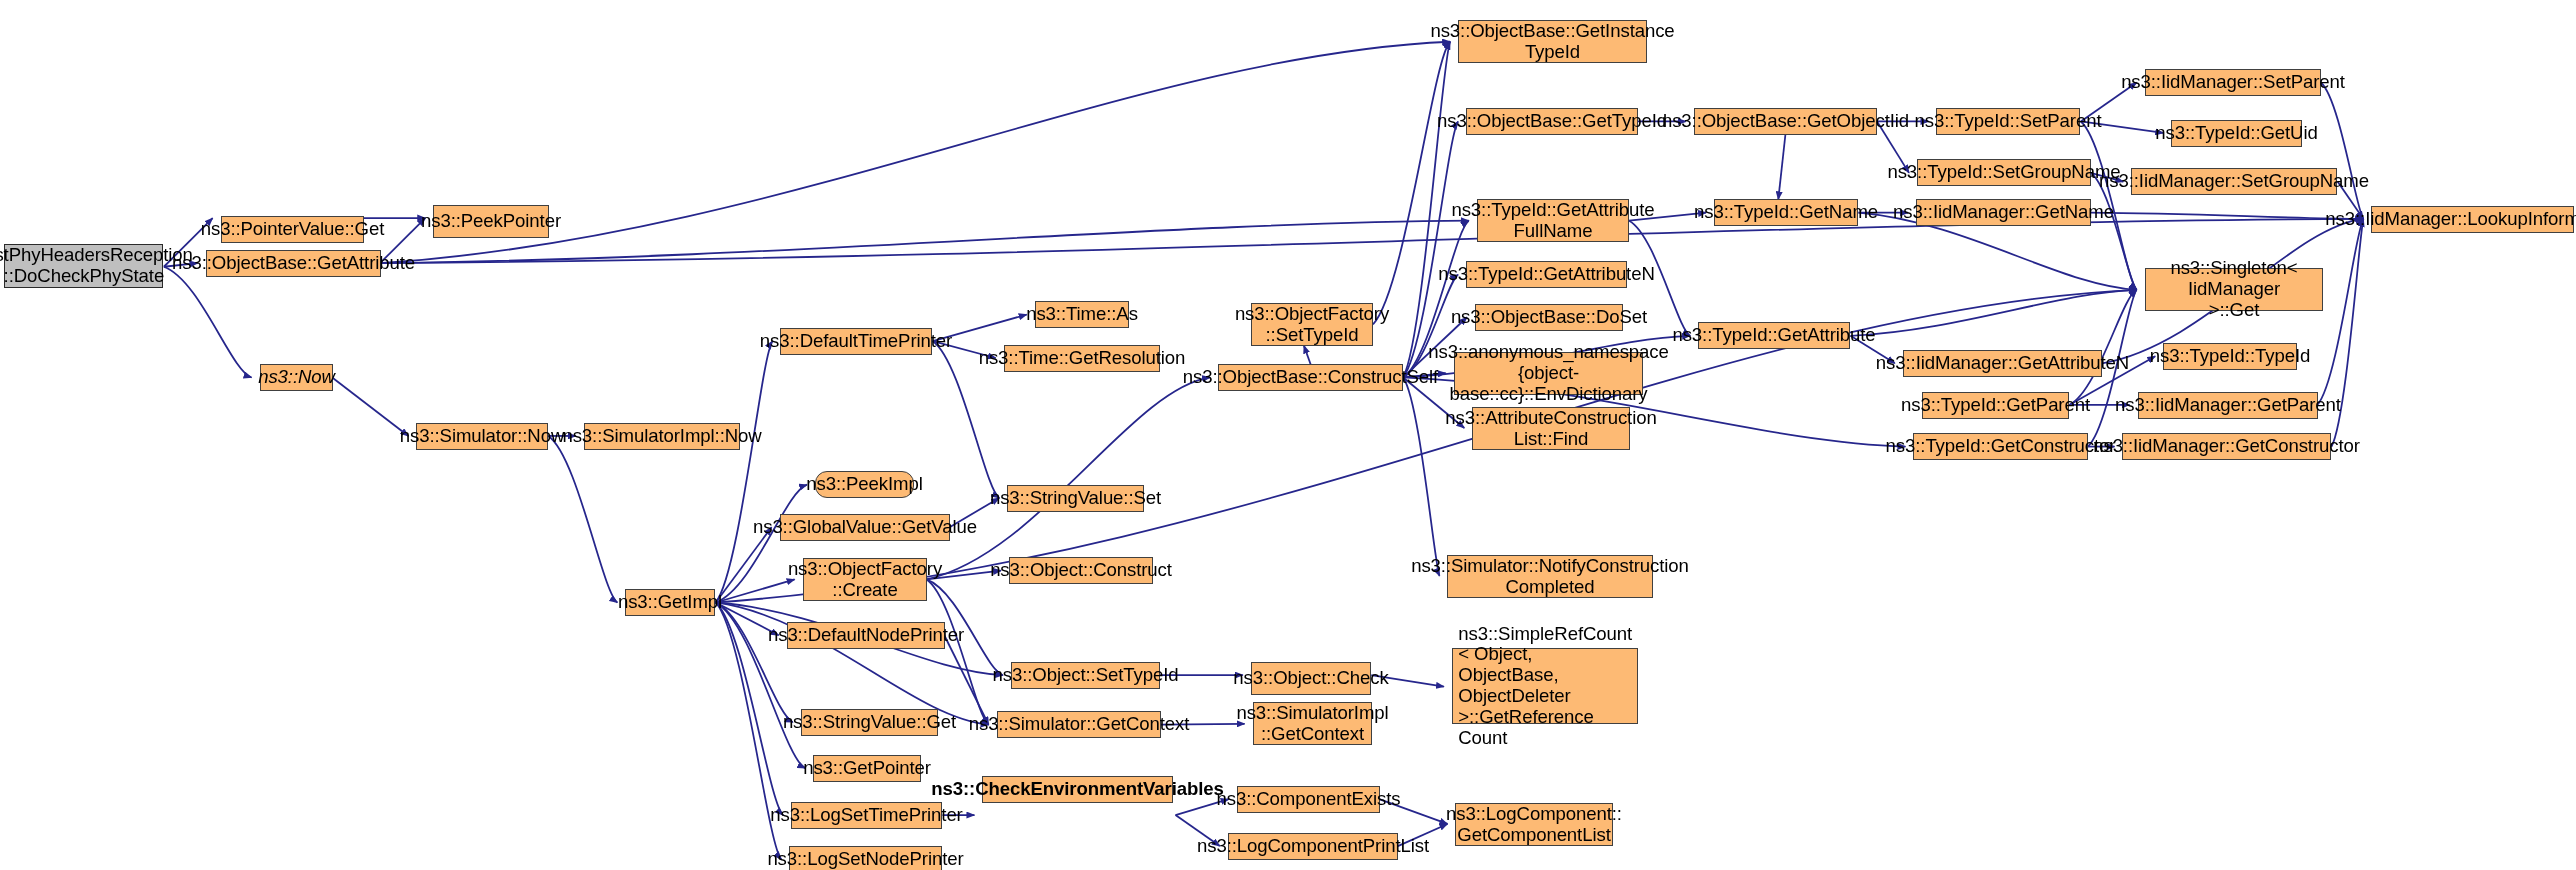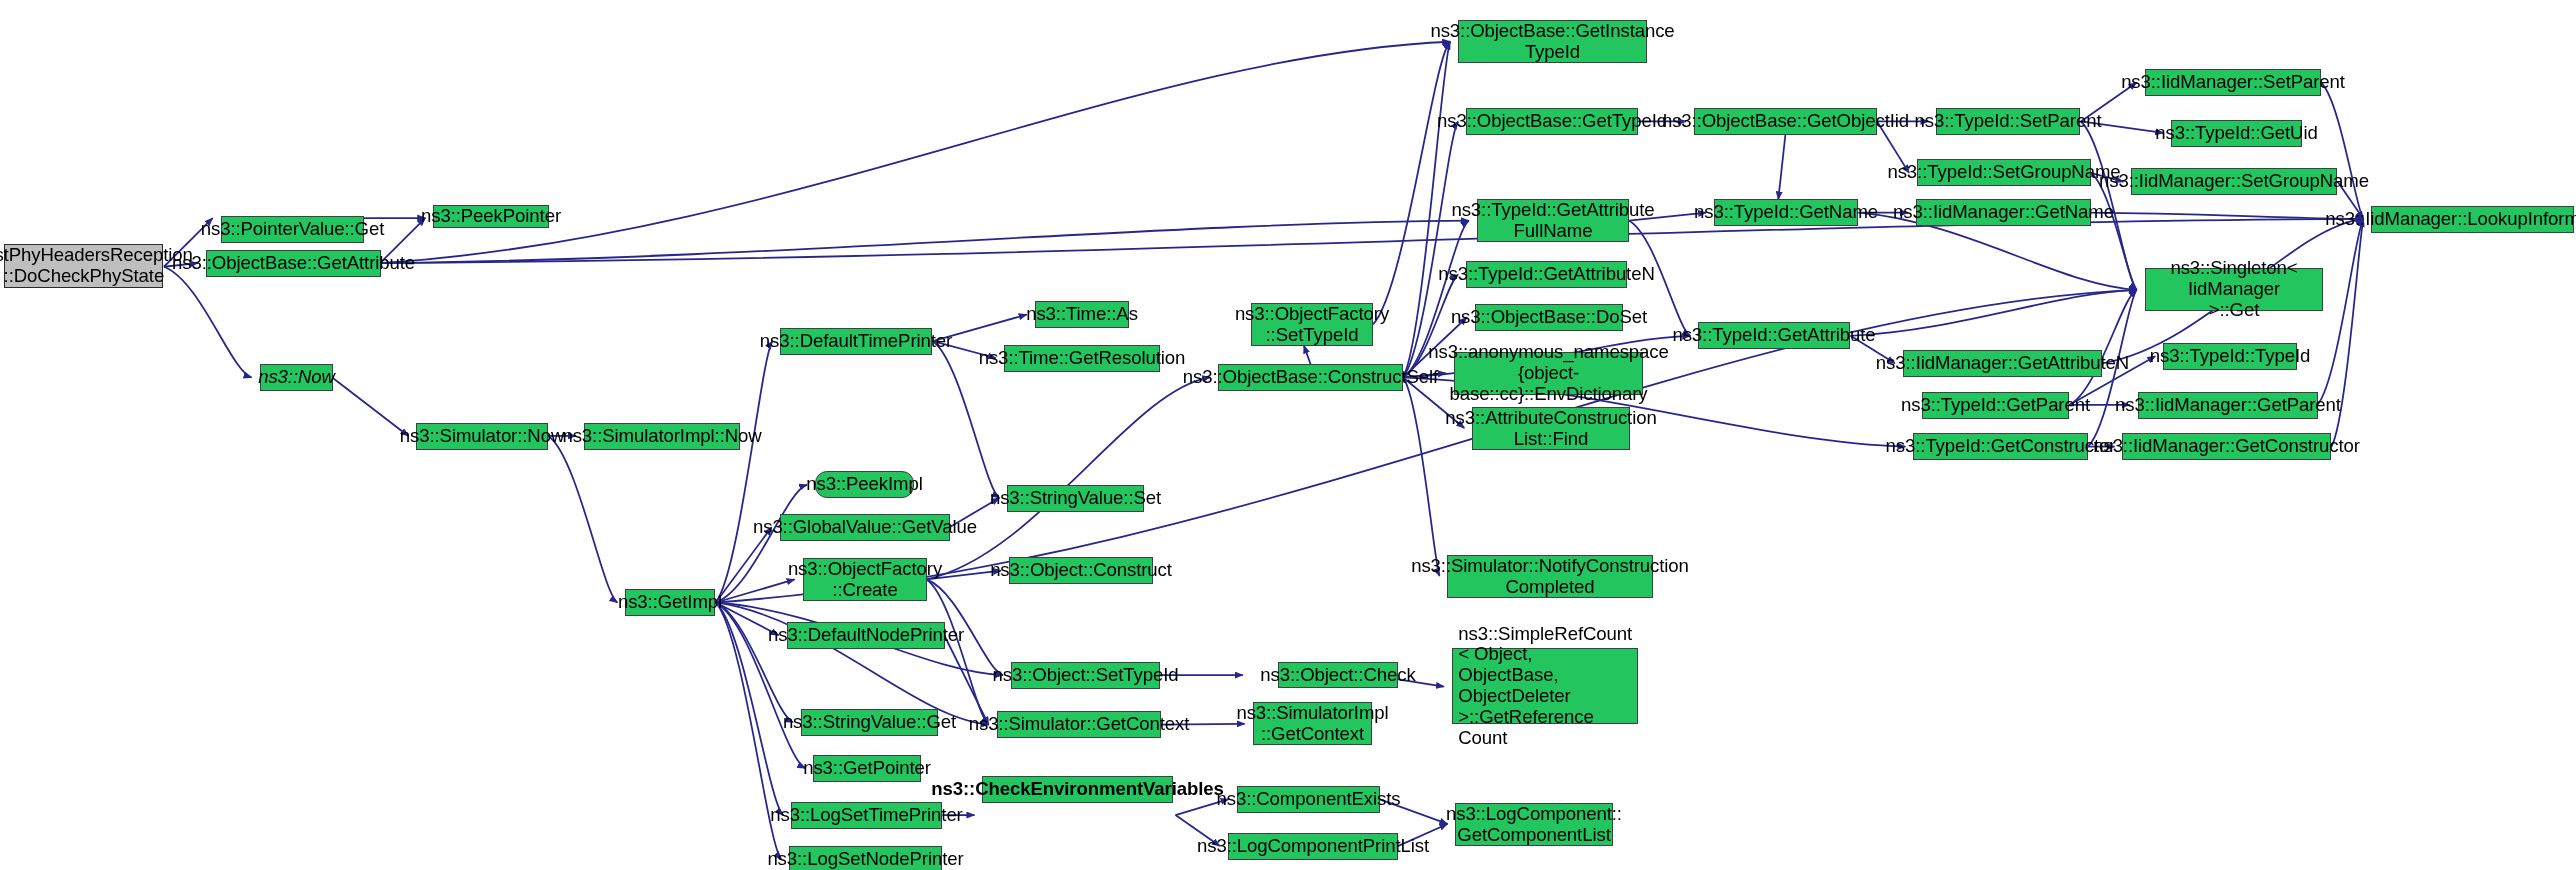--- a/index.html
+++ b/index.html
@@ -20,21 +20,21 @@
     left: 0;
     top: 0;
     width: 2576px;
     height: 871px;
     pointer-events: none;
   }
   .node {
     position: absolute;
     box-sizing: border-box;
     border: 1.8px solid #404040;
-    background: #22c55e;
+    background: #fdba74;
     color: #000000;
     font-size: 18.6px;
     line-height: 1.12;
     display: flex;
     align-items: center;
     justify-content: center;
     text-align: center;
     white-space: pre-line;
     padding: 0.9px 5.3px;
     letter-spacing: -0.1px;
@@ -136,21 +136,21 @@
         <path d="M2357,504 C2381.32,482.40599999999995 2401.8,337.62 2412,327" fill="none" stroke="#26268c" stroke-width="2" marker-end="url(#arrow)"></path>
         <path d="M2373,410 C2488.52,390.114 2585.8,256.78 2668,247" fill="none" stroke="#26268c" stroke-width="2" marker-end="url(#arrow)"></path>
         <path d="M2616,457 C2639.18,431.38 2658.7,259.6 2668,247" fill="none" stroke="#26268c" stroke-width="2" marker-end="url(#arrow)"></path>
         <path d="M2632,504 C2649.1,472.646 2663.5,262.42 2668,247" fill="none" stroke="#26268c" stroke-width="2" marker-end="url(#arrow)"></path>
       </g>
   </svg>
   <div id="node-layer">
       <div class="node root" style="left: 4.4px; top: 244px; width: 159px; height: 44px;">TestPhyHeadersReception
 ::DoCheckPhyState</div>
       <div class="node" style="left: 221px; top: 216px; width: 143px; height: 26.6px;">ns3::PointerValue::Get</div>
-      <div class="node" style="left: 433px; top: 205px; width: 116px; height: 23px;">ns3::PeekPointer</div>
+      <div class="node" style="left: 433px; top: 205px; width: 116px; height: 33px;">ns3::PeekPointer</div>
       <div class="node" style="left: 206px; top: 250px; width: 175px; height: 26.6px;">ns3::ObjectBase::GetAttribute</div>
       <div class="node" style="left: 260px; top: 364px; width: 73px; height: 26.6px; font-style: italic;">ns3::Now</div>
       <div class="node" style="left: 416px; top: 423px; width: 132px; height: 26.6px;">ns3::Simulator::Now</div>
       <div class="node" style="left: 584px; top: 423px; width: 156px; height: 26.6px;">ns3::SimulatorImpl::Now</div>
       <div class="node" style="left: 780px; top: 328px; width: 152px; height: 26.6px;">ns3::DefaultTimePrinter</div>
       <div class="node" style="left: 1035px; top: 301px; width: 94px; height: 26.6px;">ns3::Time::As</div>
       <div class="node" style="left: 1004px; top: 345px; width: 156px; height: 26.6px;">ns3::Time::GetResolution</div>
       <div class="node" style="left: 815px; top: 471px; width: 99px; height: 26.6px; border-radius: 12px;">ns3::PeekImpl</div>
       <div class="node" style="left: 780px; top: 514px; width: 170px; height: 26.6px;">ns3::GlobalValue::GetValue</div>
       <div class="node" style="left: 1007px; top: 485px; width: 137px; height: 26.6px;">ns3::StringValue::Set</div>
@@ -158,21 +158,21 @@
       <div class="node" style="left: 803px; top: 558px; width: 124px; height: 43px;">ns3::ObjectFactory
 ::Create</div>
       <div class="node" style="left: 787px; top: 622px; width: 158px; height: 26.6px;">ns3::DefaultNodePrinter</div>
       <div class="node" style="left: 1009px; top: 557px; width: 144px; height: 26.6px;">ns3::Object::Construct</div>
       <div class="node" style="left: 1011px; top: 662px; width: 149px; height: 26.6px;">ns3::Object::SetTypeId</div>
       <div class="node" style="left: 801px; top: 709px; width: 137px; height: 26.6px;">ns3::StringValue::Get</div>
       <div class="node" style="left: 997px; top: 711px; width: 164px; height: 26.6px;">ns3::Simulator::GetContext</div>
       <div class="node" style="left: 813px; top: 755px; width: 108px; height: 26.6px;">ns3::GetPointer</div>
       <div class="node" style="left: 791px; top: 802px; width: 151px; height: 26.6px;">ns3::LogSetTimePrinter</div>
       <div class="node" style="left: 789px; top: 846px; width: 153px; height: 26.6px;">ns3::LogSetNodePrinter</div>
-      <div class="node" style="left: 1251px; top: 662px; width: 120px; height: 26px; margin-left: 27px;">ns3::Object::Check</div>
+      <div class="node" style="left: 1251px; top: 662px; width: 120px; height: 33px;">ns3::Object::Check</div>
       <div class="node" style="left: 1253px; top: 702px; width: 119px; height: 43px;">ns3::SimulatorImpl
 ::GetContext</div>
       <div class="node left-align" style="left: 1452px; top: 648px; width: 186px; height: 76px;">ns3::SimpleRefCount
 &lt; Object, ObjectBase,
 ObjectDeleter &gt;::GetReference
 Count</div>
       <div class="node" style="left: 982px; top: 776px; width: 191px; height: 26.6px; font-weight: bold;">ns3::CheckEnvironmentVariables</div>
       <div class="node" style="left: 1237px; top: 786px; width: 143px; height: 26.6px;">ns3::ComponentExists</div>
       <div class="node" style="left: 1228px; top: 833px; width: 170px; height: 26.6px;">ns3::LogComponentPrintList</div>
       <div class="node" style="left: 1455px; top: 803px; width: 158px; height: 43px;">ns3::LogComponent::

